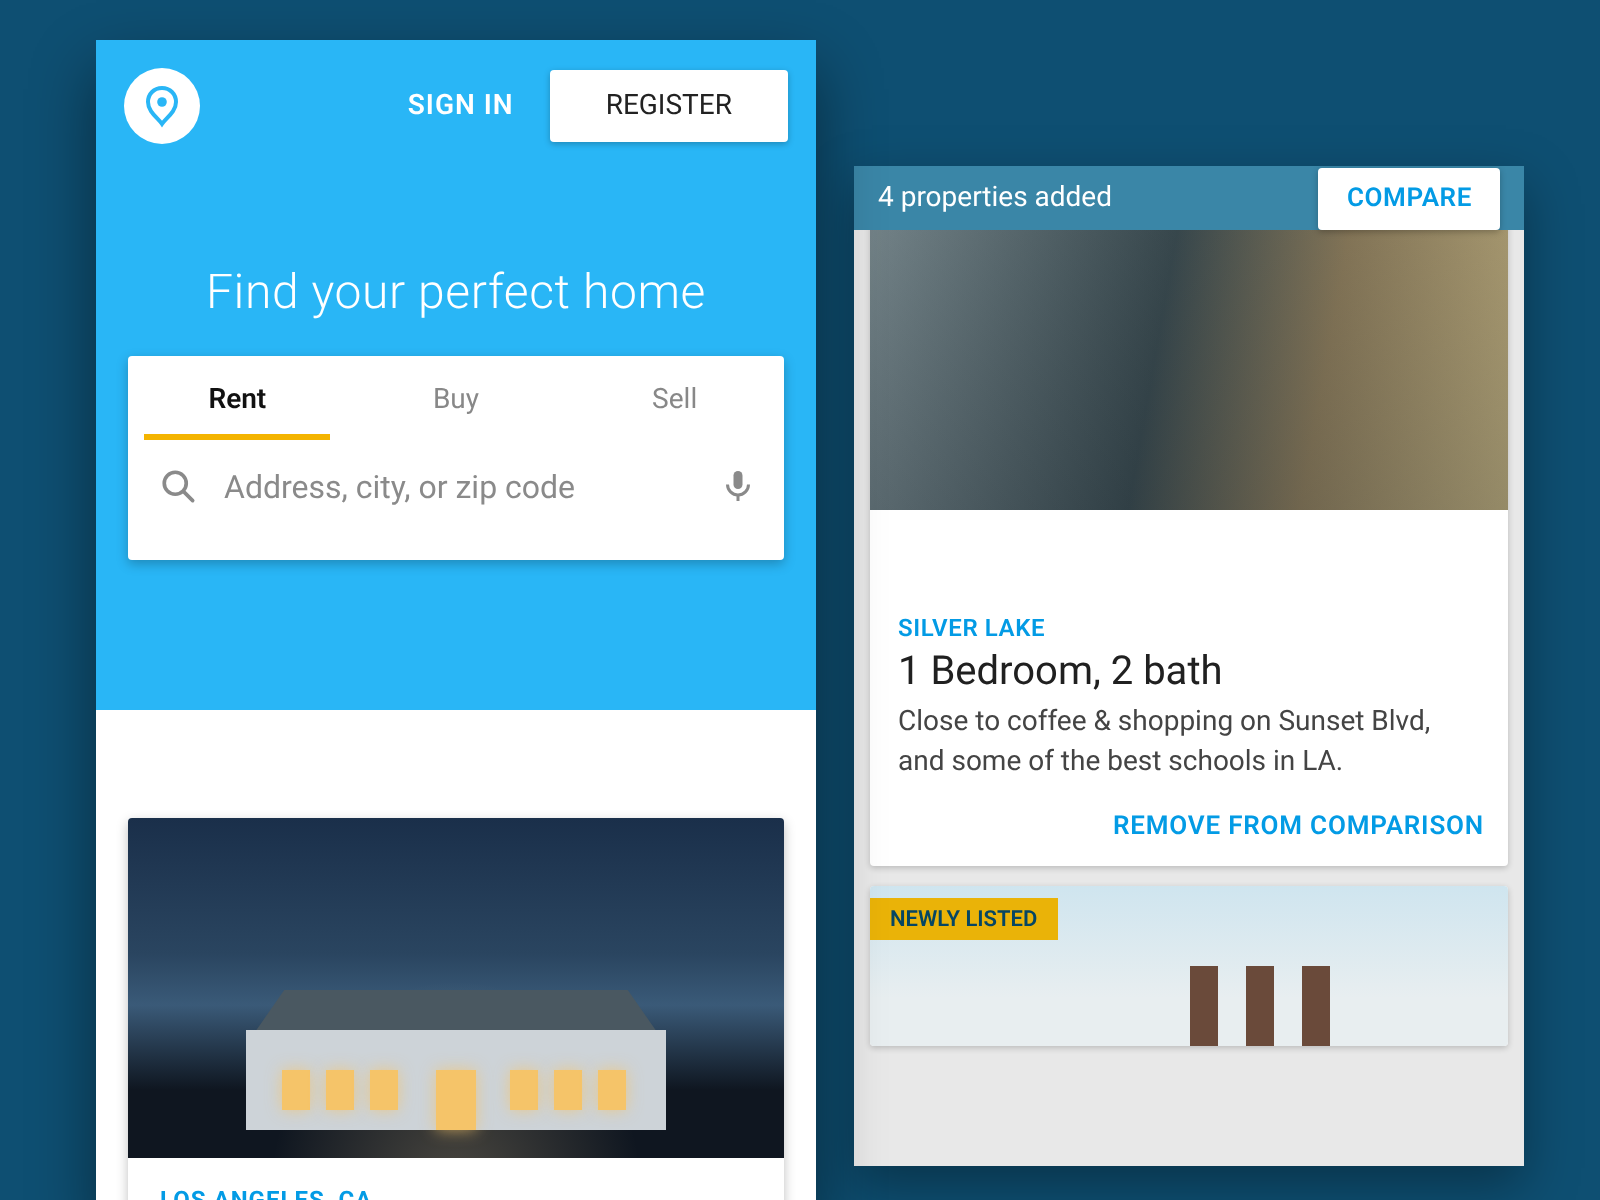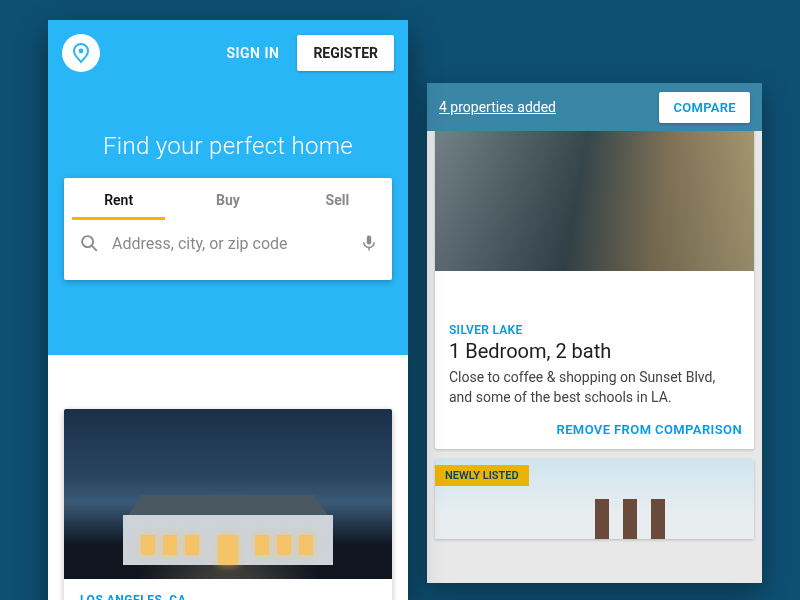--- a/index.html
+++ b/index.html
@@ -24,24 +24,24 @@
     display: flex; align-items: center;
     padding: 0 16px; color: #fff;
     font-size: 20px; font-weight: 400;
     justify-content: space-between;
     box-shadow: 0 2px 4px rgba(0,0,0,0.2);
     position: relative; z-index: 3;
   }
   .pr-appbar .more { width: 16px; display:flex; flex-direction:column; gap:3px; align-items:center;}
   .pr-appbar .more span { width:4px; height:4px; background:#fff; border-radius:50%;}
   .pr-snackbar {
-    height: 48px; background: #3a86a7;
+    height: 32px; background: #3a86a7;
     display:flex; align-items:center; justify-content:space-between;
     padding: 16px 12px; color:#fff; font-size:14px;
-    position: relative; z-index: 2; text-decoration: underline;
+    position: relative; z-index: 2;
   }
   .pr-snackbar .compare-btn {
     background:#fff; color:#039be5; font-weight:600;
     padding: 8px 14px; font-size:13px; letter-spacing:0.3px;
     border-radius:2px; box-shadow: 0 1px 3px rgba(0,0,0,0.25);
   }
   .pr-content { padding: 0 8px; position:relative; z-index:1; }
   .pr-card {
     background:#fff; margin-top: -10px;
     box-shadow: 0 1px 3px rgba(0,0,0,0.2);
@@ -102,36 +102,36 @@
     padding: 0 14px;
   }
   .pl-logo {
     width:38px; height:38px; border-radius:50%;
     background:#fff; display:flex; align-items:center; justify-content:center;
   }
   .pl-logo svg { width:24px; height:24px; }
   .pl-auth { display:flex; align-items:center; gap:18px;}
   .pl-auth .signin { color:#fff; font-weight:600; font-size:14px; letter-spacing:0.5px;}
   .pl-auth .register {
-    background:#fff; color:#222; font-weight:700;
-    padding: 10px 16px; font-size:14px; border-radius:2px;
+    background:#fff; color:#222; font-weight:400;
+    padding: 10px 28px; font-size:14px; border-radius:2px;
     box-shadow: 0 1px 3px rgba(0,0,0,0.25);
   }
   .pl-headline {
     text-align:center; font-size:24px; font-weight:300;
     letter-spacing:0.3px; margin-top: 60px;
   }
   .pl-searchcard {
     background:#fff; margin: 18px 16px 0 16px;
     border-radius:2px; box-shadow: 0 2px 6px rgba(0,0,0,0.25);
   }
   .pl-tabs { display:flex; }
   .pl-tab {
     flex:1; text-align:center; padding: 14px 0 12px 0;
-    font-size:14px; color:#888; font-weight:700;
+    font-size:14px; color:#888; font-weight:400;
     position:relative;
   }
   .pl-tab.active { color:#111; font-weight:600;}
   .pl-tab.active::after {
     content:""; position:absolute; left:8px; right:8px; bottom:0;
     height:3px; background:#f4b400;
   }
   .pl-search {
     display:flex; align-items:center; gap:12px;
     padding: 12px 14px 26px 14px;

